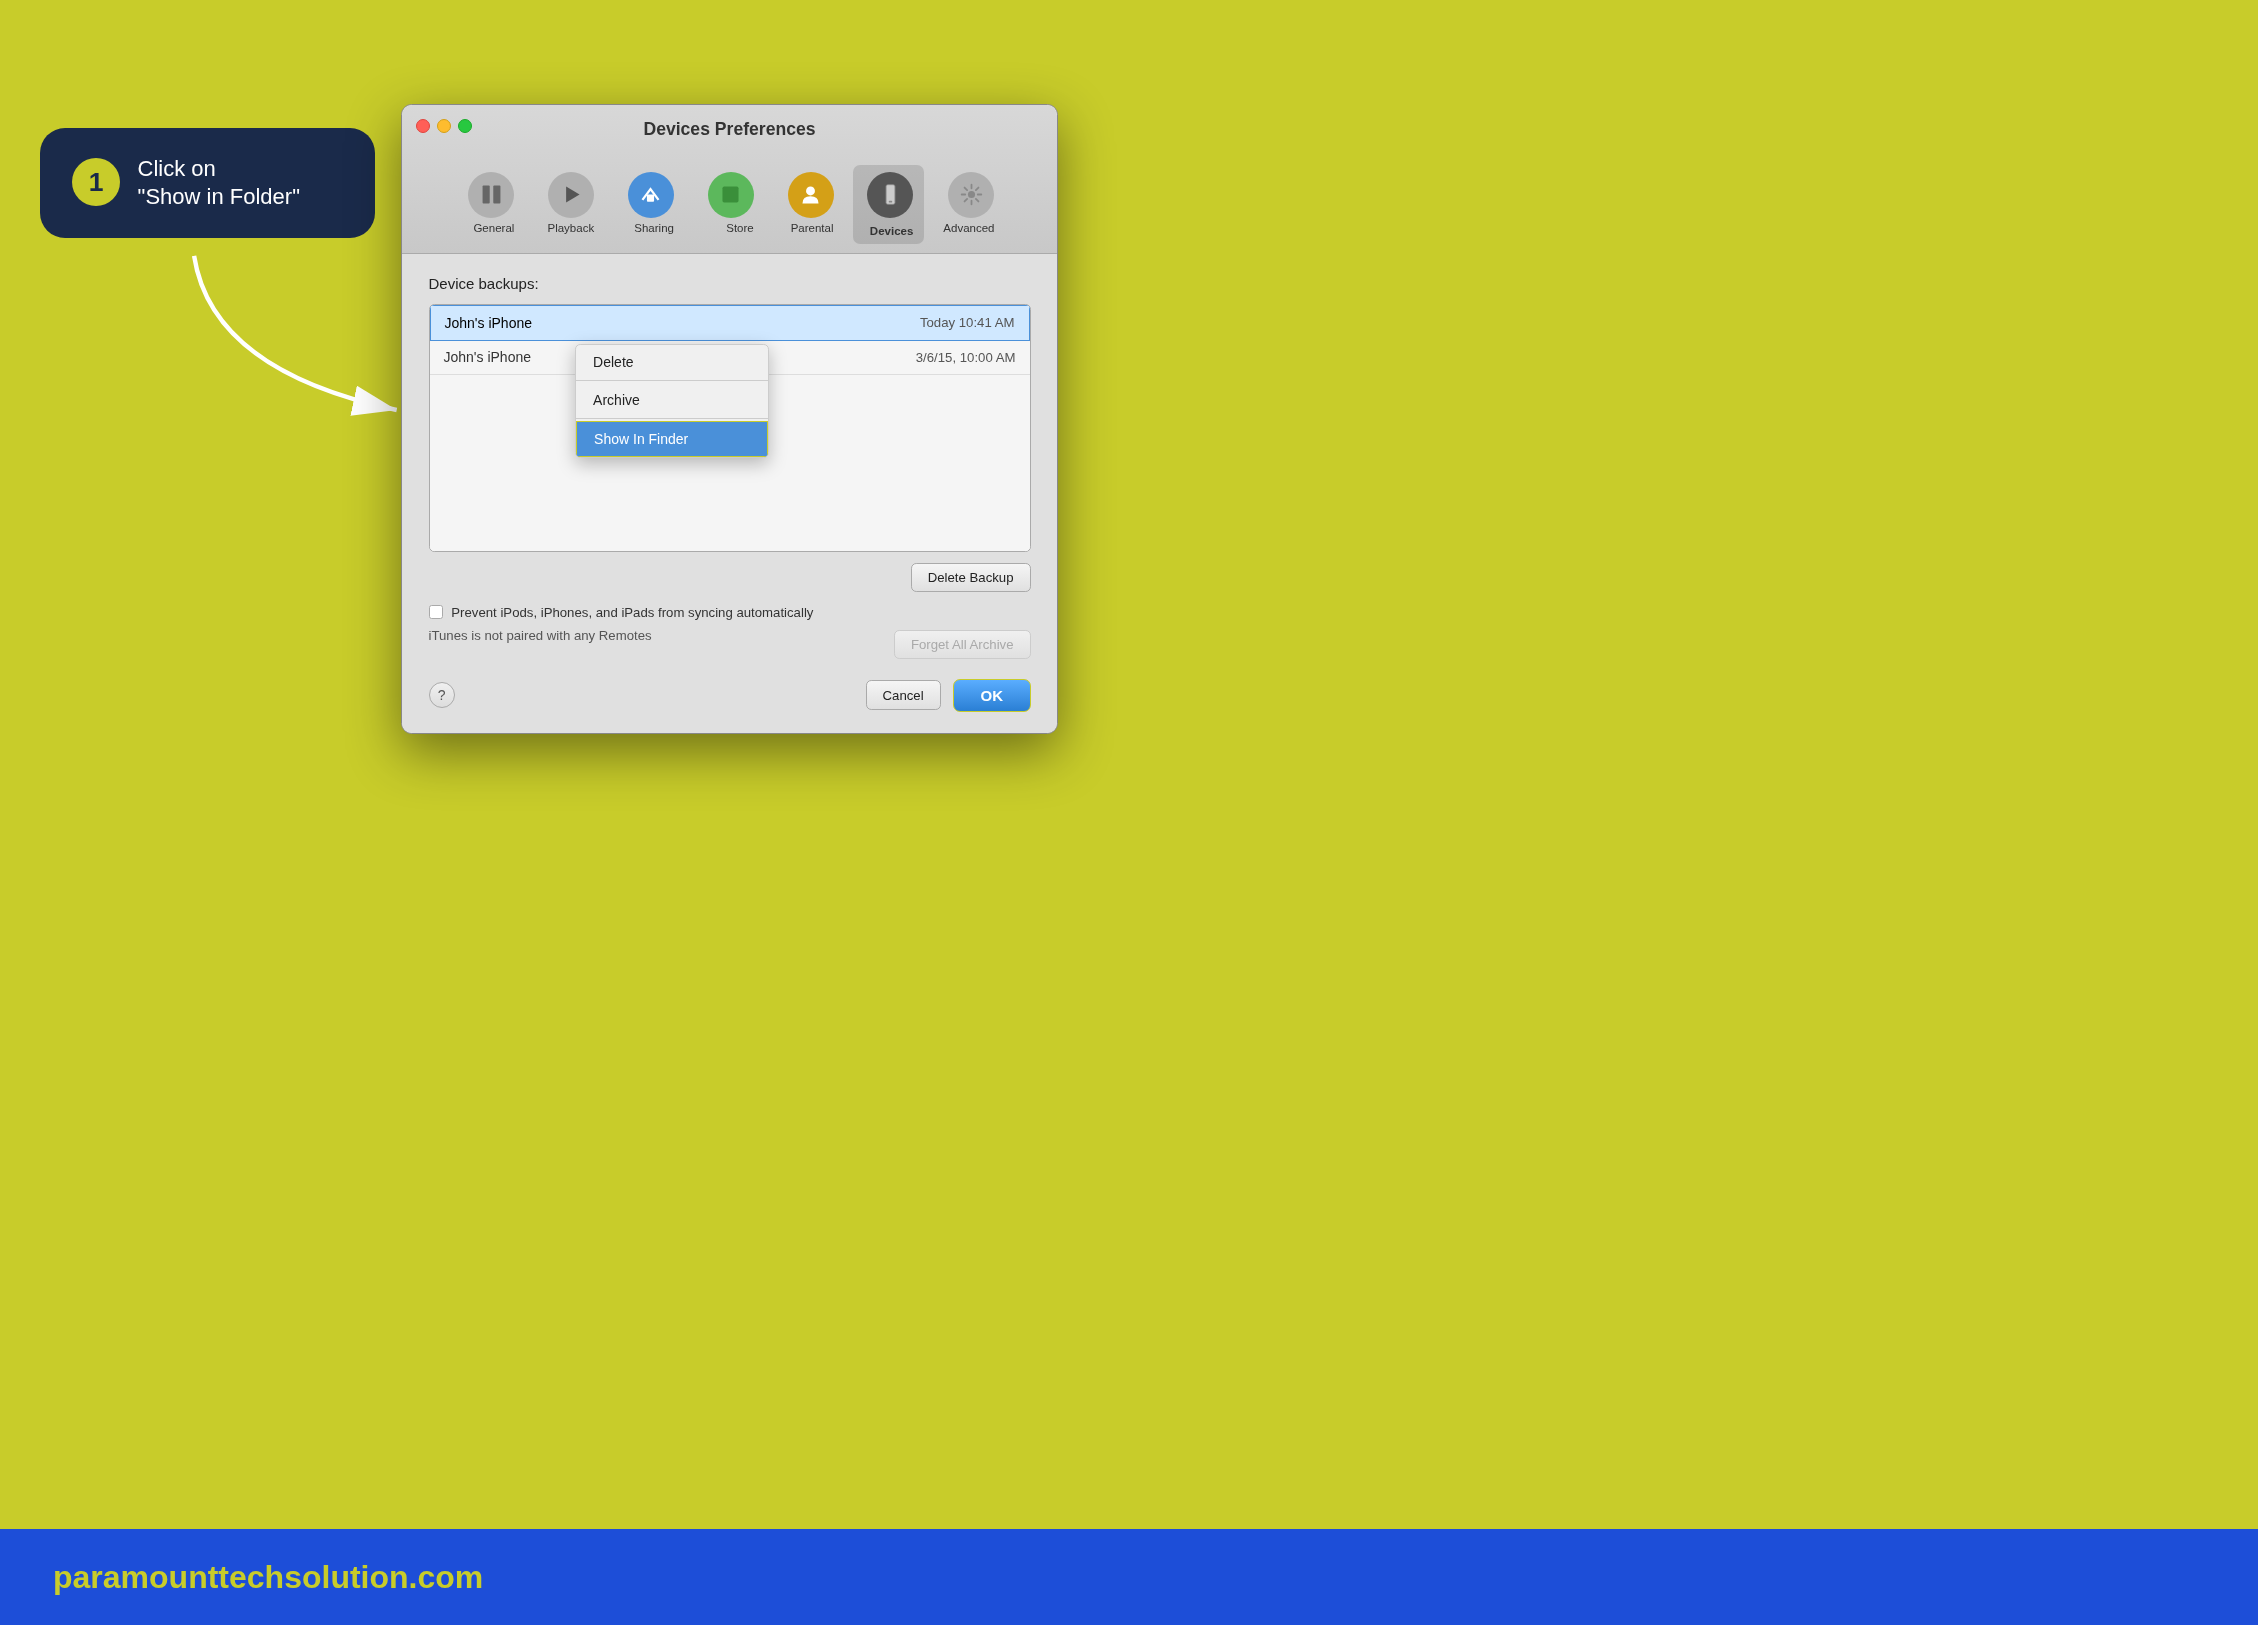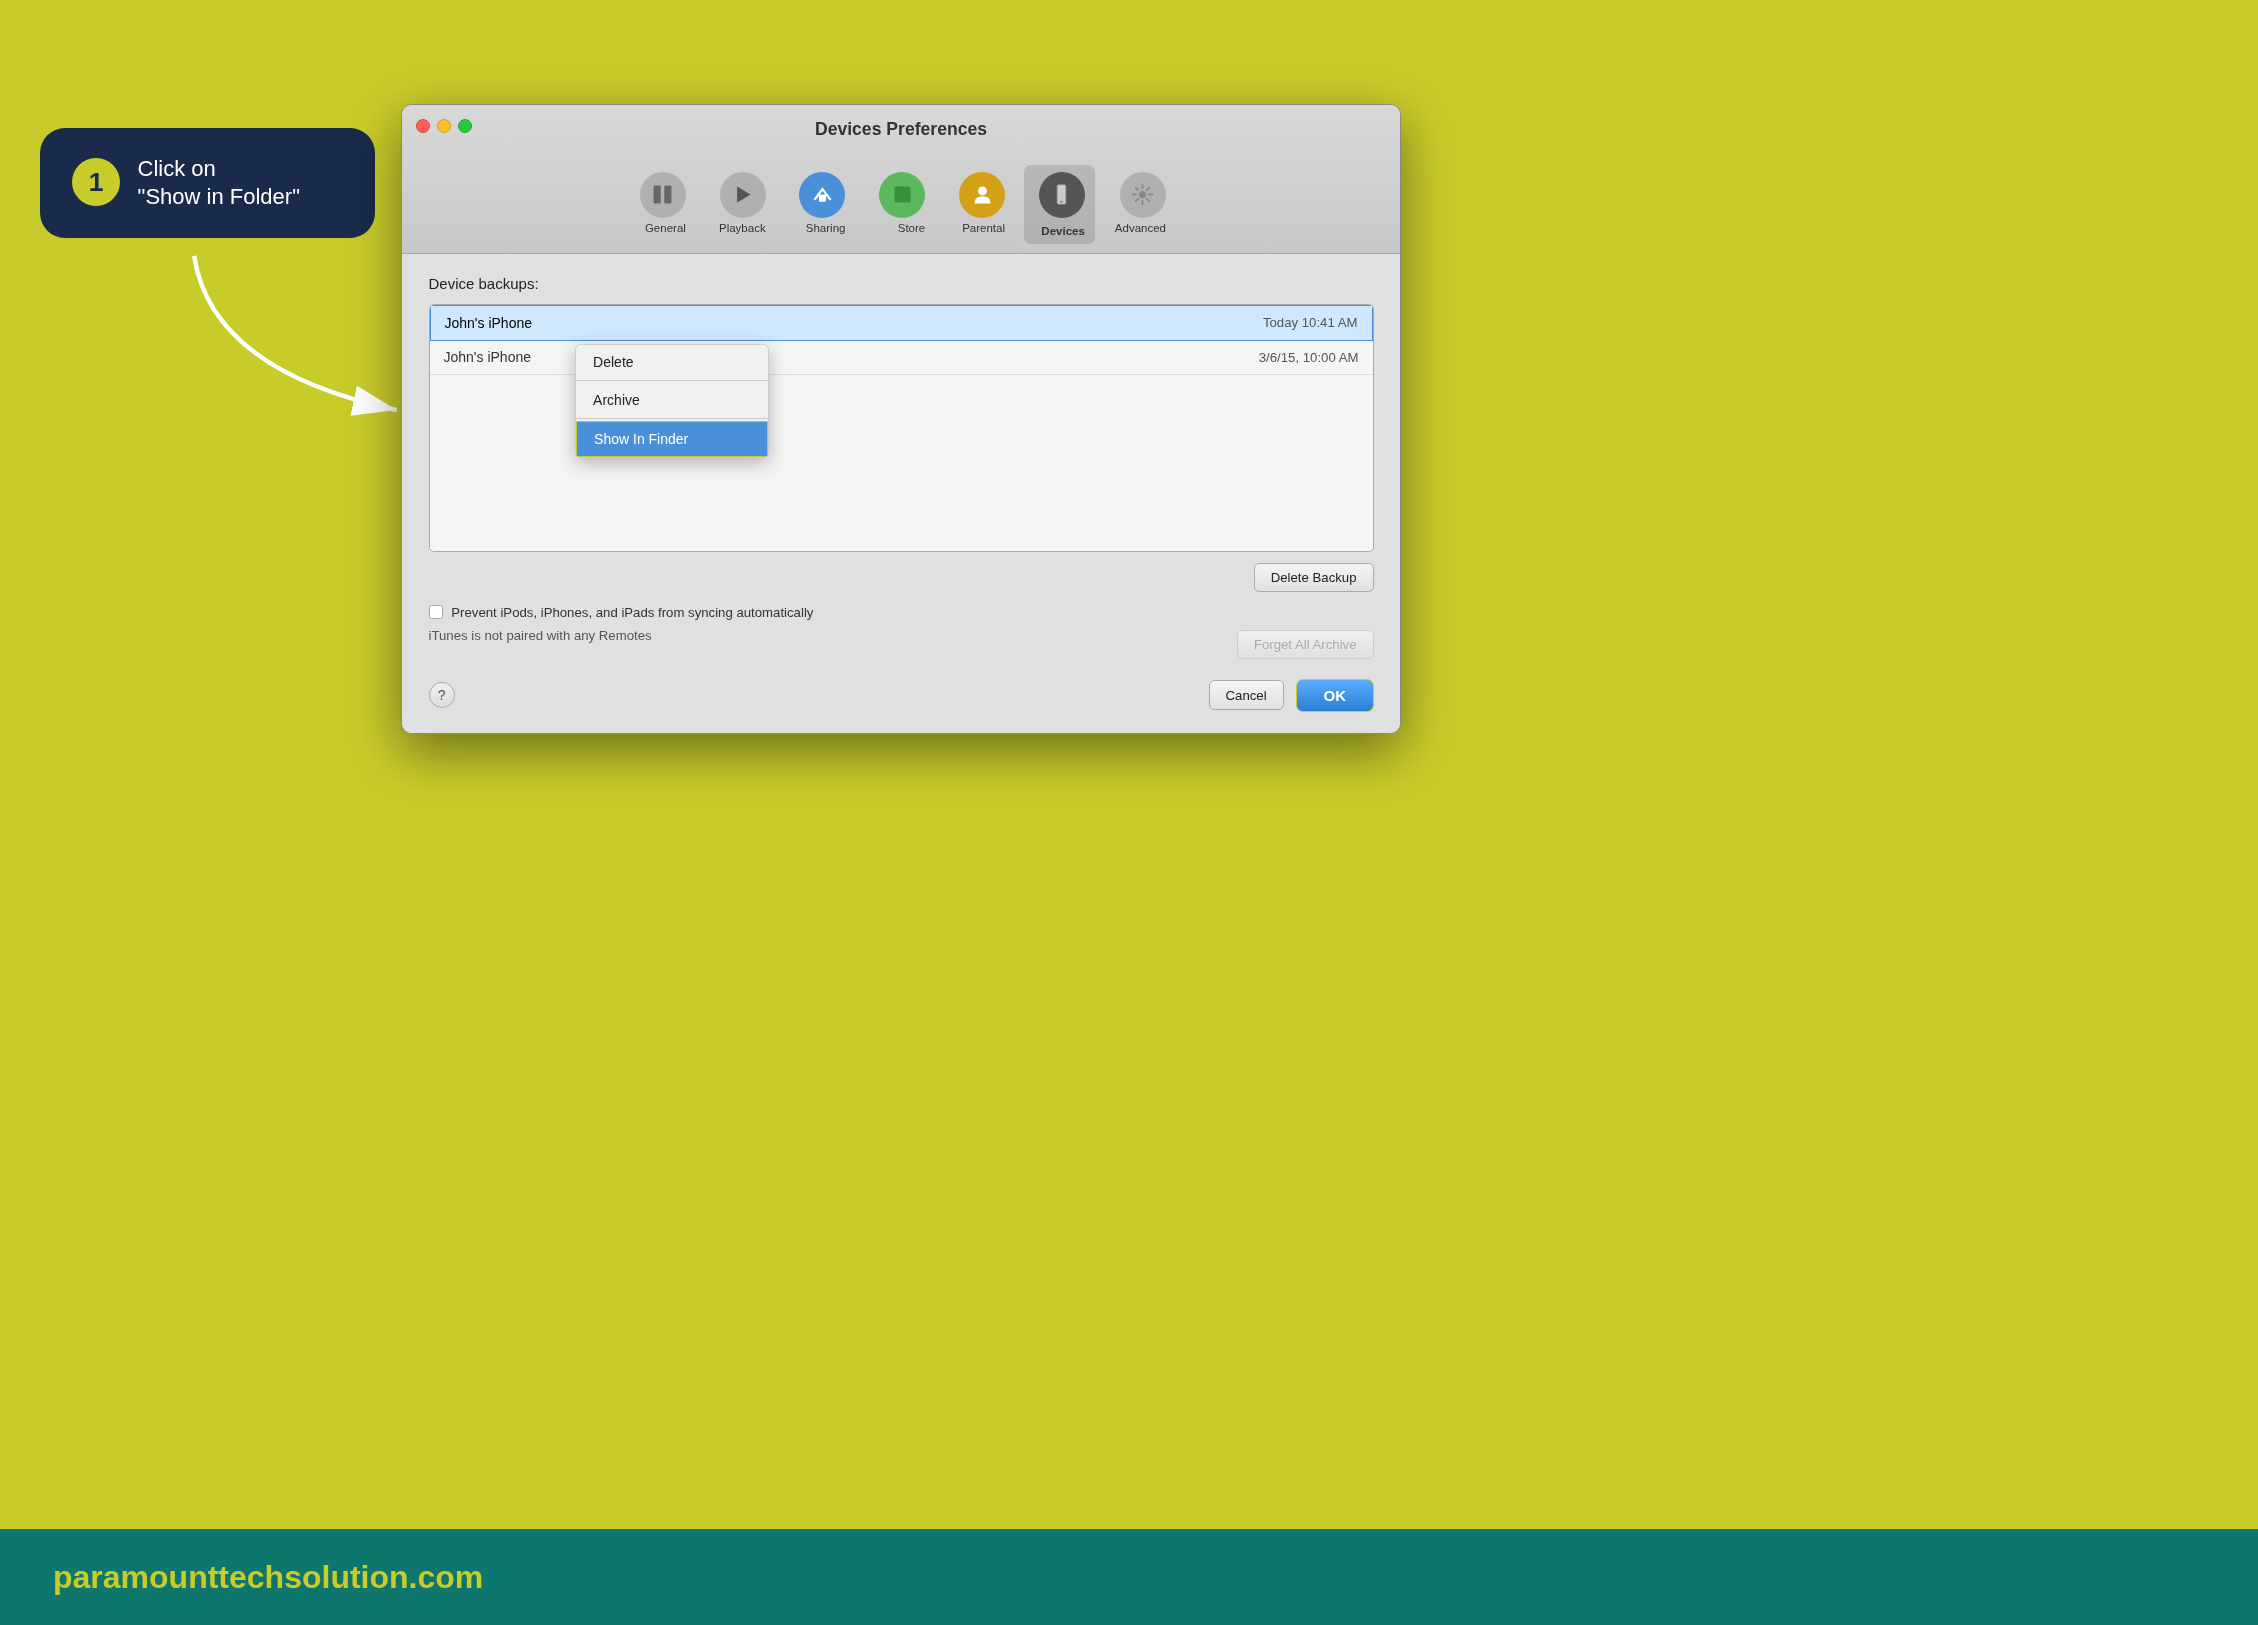--- a/index.html
+++ b/index.html
@@ -13,21 +13,21 @@
       overflow: hidden;
     }
 
     
     .bottom-bar {
       position: absolute;
       bottom: 0;
       left: 0;
       right: 0;
       height: 97px;
-      background-color: #0f766e;
+      background-color: #1d4ed8;
       display: flex;
       align-items: center;
       padding-left: 53px;
     }
 
     .bottom-bar-text {
       color: #c8cc2a;
       font-size: 32px;
       font-weight: 700;
     }
@@ -66,21 +66,21 @@
       font-size: 22px;
       font-weight: 400;
       line-height: 1.3;
     }
 
     
     .dialog-window {
       position: absolute;
       top: 104px;
       left: 401px;
-      width: 1000px;
+      width: 657px;
       background: #e8e8e8;
       border-radius: 10.6px;
       border: 0.9px solid #888;
       box-shadow: 0 17.6px 53px rgba(0,0,0,0.45);
       overflow: visible;
     }
 
     .dialog-titlebar {
       background: linear-gradient(to bottom, #d8d8d8, #c8c8c8);
       border-radius: 10.6px 10.6px 0 0;

